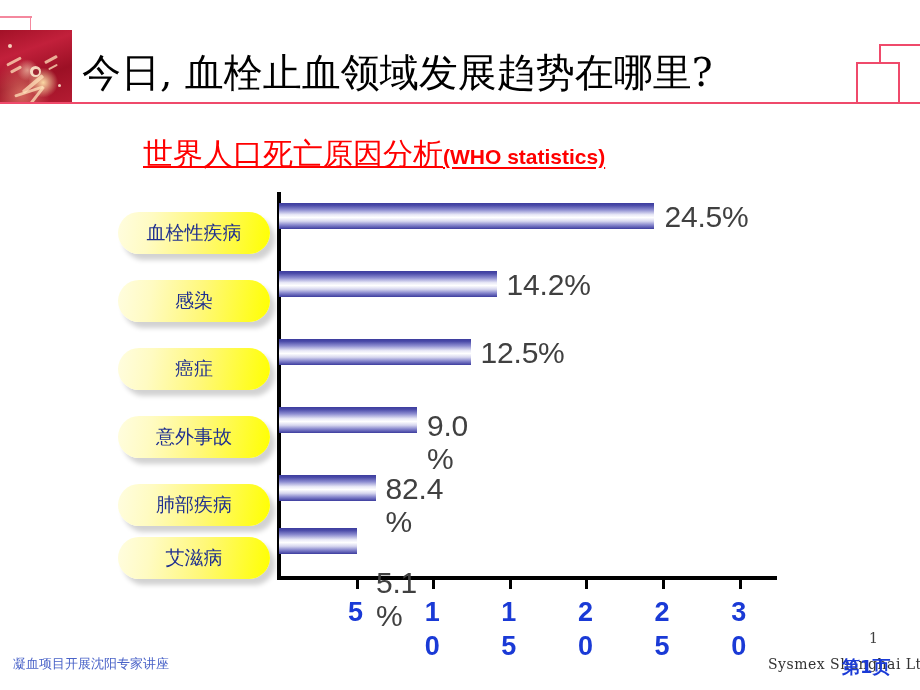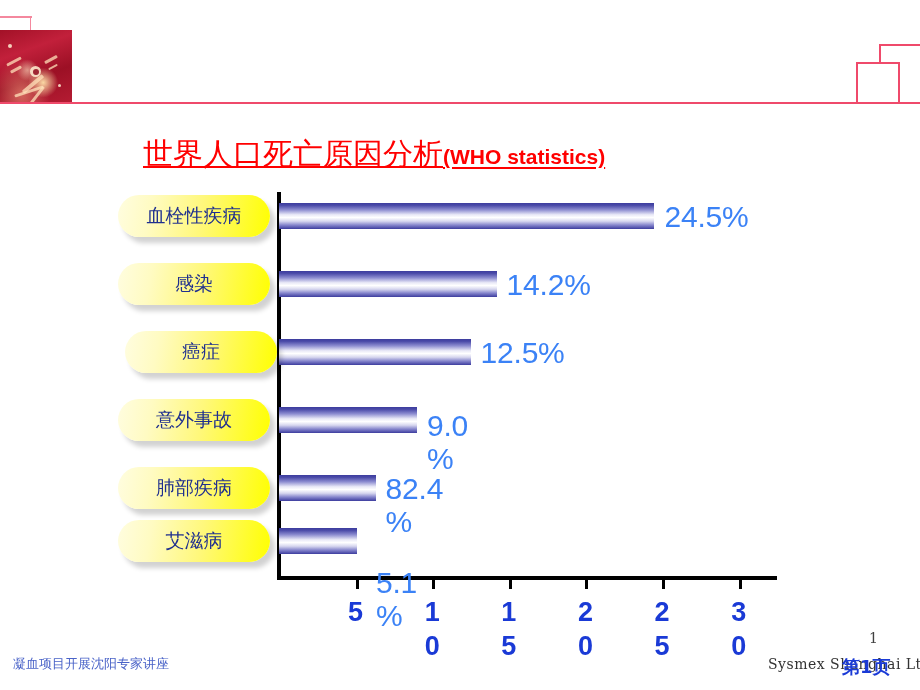--- a/index.html
+++ b/index.html
@@ -184,20 +184,21 @@
     border-radius: 21px;
     background: linear-gradient(100deg, #fffde0 0%, #fffbc2 22%, #fff87a 55%, #ffff00 100%);
     box-shadow: 5px 6px 5px rgba(0,0,0,0.18);
     display: flex;
     align-items: center;
     justify-content: center;
     font-family: "DejaVu Serif", "Liberation Serif", serif;
     font-size: 19px;
     color: #1f2f8f;
     box-sizing: border-box;
+    margin-top: 17px;
   }
 
   
   .bar {
     position: absolute;
     height: 26px;
     background: linear-gradient(to bottom,
         #3c3c9e 0%,
         #4a4aa8 9%,
         #8c8cd0 26%,
@@ -205,21 +206,21 @@
         #ffffff 56%,
         #d7d7ef 70%,
         #8585cc 85%,
         #3c3c9e 100%);
   }
 
   .bar-value {
     position: absolute;
     font-family: "Liberation Sans", sans-serif;
     font-size: 30px;
-    color: #3b82f6;
+    color: #404040;
     line-height: 33px;
     white-space: pre-line;
     letter-spacing: -0.2px;
   }
 
   .tick-label {
     position: absolute;
     font-family: "Liberation Sans", sans-serif;
     font-size: 27px;
     font-weight: bold;
@@ -283,20 +284,21 @@
     <div class="fleck" style="left:48px; top:36px; width:10px; height:2px;"></div>
     <div class="fleck" style="left:20px; top:52px; width:26px; height:4px; transform:rotate(-40deg);"></div>
     <div class="fleck" style="left:14px; top:60px; width:30px; height:3px; transform:rotate(-18deg);"></div>
     <div class="fleck" style="left:26px; top:64px; width:22px; height:3px; transform:rotate(-52deg);"></div>
     <div class="sparkle" style="left:30px; top:36px; width:11px; height:11px;"></div>
     <div class="sparkle" style="left:33px; top:39px; width:6px; height:6px; background:rgba(150,20,35,0.9);"></div>
     <div class="sparkle" style="left:8px;  top:14px; width:4px; height:4px;"></div>
     <div class="sparkle" style="left:58px; top:54px; width:3px; height:3px;"></div>
   </div>
 
+  <div class="slide-title">今日, 血栓止血领域发展趋势在哪里?</div>
 
   <div class="header-rule"></div>
 
   <div class="deco-tr-top"></div>
   <div class="deco-tr-stem"></div>
   <div class="deco-tr-box"></div>
 </div>
 
 <div class="chart-title">
   <span class="cn">世界人口死亡原因分析</span><span class="en">(WHO statistics)</span>
@@ -328,21 +330,21 @@
       <div class="bar-value" style="left: 426.908px; top: 393px; margin-top: 16px;">9.0
 %</div>
       <div class="bar-value" style="left: 385.535px; top: 472px;">82.4
 %</div>
       <div class="bar-value" style="left: 376px; top: 525px; margin-top: 41px;">5.1
 %</div>
     </div>
   <div id="pills">
       <div class="cat-pill" style="left: 118px; top: 195px;">血栓性疾病</div>
       <div class="cat-pill" style="left: 118px; top: 263px; text-align: right;">感染</div>
-      <div class="cat-pill" style="left: 125px; top: 331px;">癌症</div>
+      <div class="cat-pill" style="left: 118px; top: 331px;">癌症</div>
       <div class="cat-pill" style="left: 118px; top: 399px;">意外事故</div>
       <div class="cat-pill" style="left: 118px; top: 467px;">肺部疾病</div>
       <div class="cat-pill" style="left: 118px; top: 520px;">艾滋病</div>
     </div>
   <div id="ticklabels">
       <div class="tick-label" style="left: 344.615px; top: 595px;">5</div>
       <div class="tick-label" style="left: 421.231px; top: 595px;">1
 0</div>
       <div class="tick-label" style="left: 497.846px; top: 595px;">1
 5</div>

